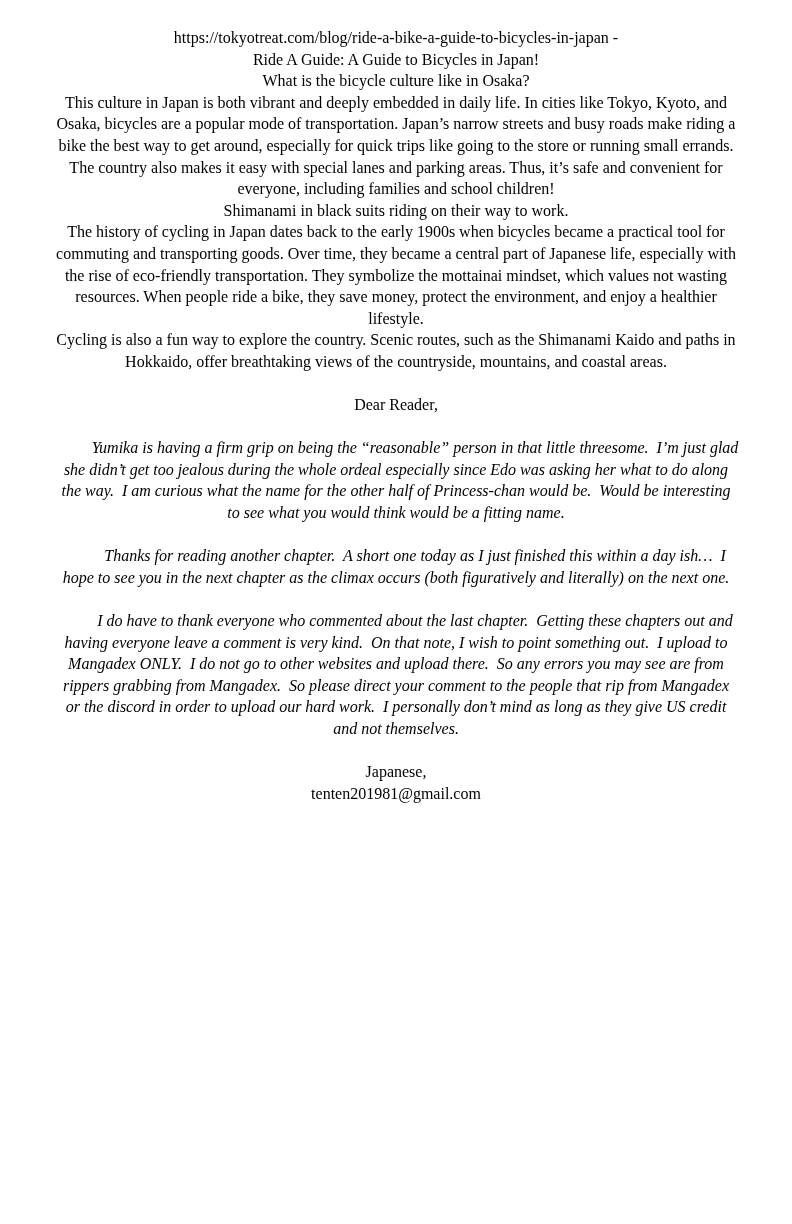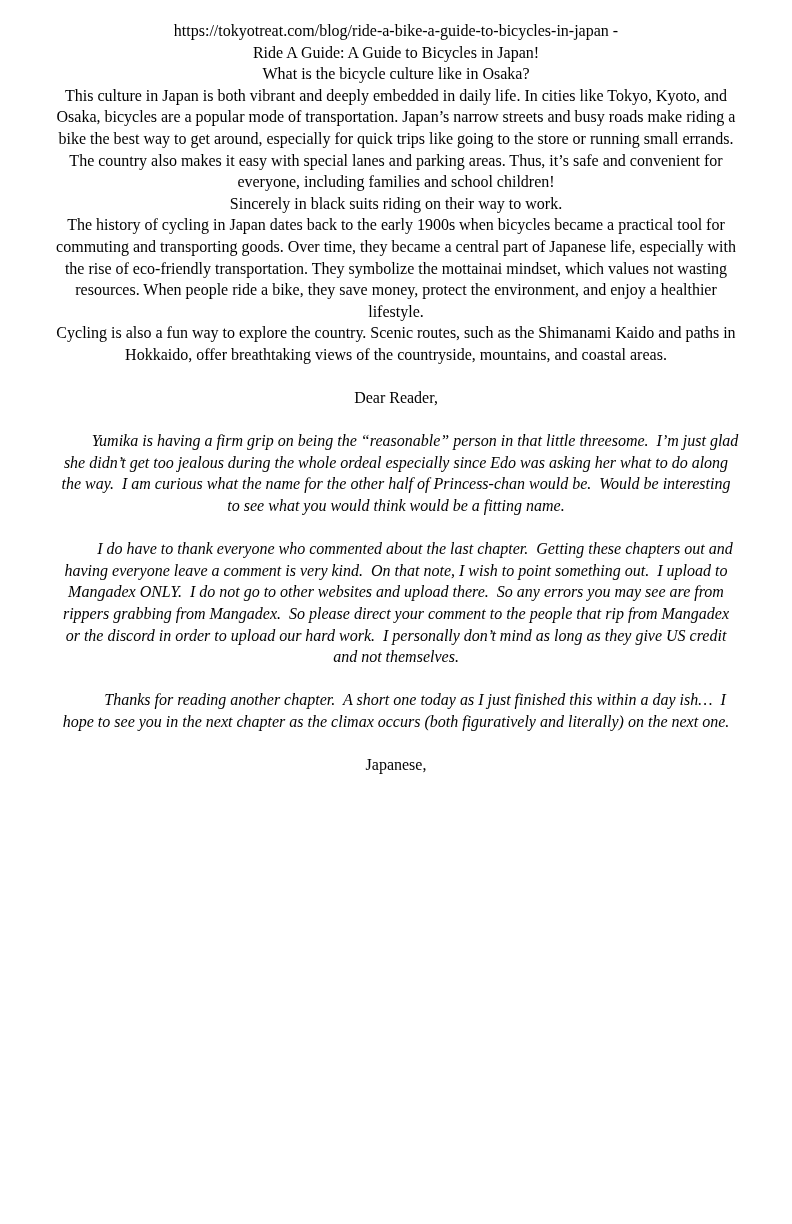--- a/index.html
+++ b/index.html
@@ -9,21 +9,21 @@
     height: 1224px;
     font-family: "Liberation Serif", "DejaVu Serif", serif;
   }
   .page {
     width: 792px;
     height: 1224px;
     background: #ffffff;
     color: #000000;
     font-size: 16px;
     line-height: 21.6px;
-    padding: 20px 10px 0 10px;
+    padding: 27px 10px 0 10px;
     overflow: hidden;
     border-radius: 8px;
   }
   .page p { white-space: pre-wrap; }
   .c { text-align: center; }
   .letter-block { text-align: center; }
   .salutation { margin-top: 21.6px; }
   .lp { margin-top: 21.6px; text-indent: 38px; font-style: italic; }
   .closing { margin-top: 21.6px; }
   .sig-name { margin-top: 21.6px; }
@@ -36,40 +36,41 @@
 
   <section class="article-block">
     <p class="c">https://tokyotreat.com/blog/ride-a-bike-a-guide-to-bicycles-in-japan -</p>
     <p class="c">Ride A Guide: A Guide to Bicycles in Japan!</p>
     <p class="c">What is the bicycle culture like in Osaka?</p>
     <p class="c">This culture in Japan is both vibrant and deeply embedded in daily life. In cities like Tokyo, Kyoto, and
 Osaka, bicycles are a popular mode of transportation. Japan’s narrow streets and busy roads make riding a
 bike the best way to get around, especially for quick trips like going to the store or running small errands.
 The country also makes it easy with special lanes and parking areas. Thus, it’s safe and convenient for
 everyone, including families and school children!</p>
-    <p class="c">Sincerely in black suits riding on their way to work.</p>
+    <p class="c">Shimanami in black suits riding on their way to work.</p>
     <p class="c">The history of cycling in Japan dates back to the early 1900s when bicycles became a practical tool for
 commuting and transporting goods. Over time, they became a central part of Japanese life, especially with
 the rise of eco-friendly transportation. They symbolize the mottainai mindset, which values not wasting
 resources. When people ride a bike, they save money, protect the environment, and enjoy a healthier
 lifestyle.</p>
     <p class="c">Cycling is also a fun way to explore the country. Scenic routes, such as the Shimanami Kaido and paths in
 Hokkaido, offer breathtaking views of the countryside, mountains, and coastal areas.</p>
   </section>
 
   <section class="letter-block">
     <p class="salutation">Dear Reader,</p>
     <p class="lp">Yumika is having a firm grip on being the “reasonable” person in that little threesome.  I’m just glad
 she didn’t get too jealous during the whole ordeal especially since Edo was asking her what to do along
 the way.  I am curious what the name for the other half of Princess-chan would be.  Would be interesting
 to see what you would think would be a fitting name.</p>
+    <p class="lp">Thanks for reading another chapter.  A short one today as I just finished this within a day ish…  I
+hope to see you in the next chapter as the climax occurs (both figuratively and literally) on the next one.</p>
     <p class="lp">I do have to thank everyone who commented about the last chapter.  Getting these chapters out and
 having everyone leave a comment is very kind.  On that note, I wish to point something out.  I upload to
 Mangadex ONLY.  I do not go to other websites and upload there.  So any errors you may see are from
 rippers grabbing from Mangadex.  So please direct your comment to the people that rip from Mangadex
 or the discord in order to upload our hard work.  I personally don’t mind as long as they give US credit
 and not themselves.</p>
-    <p class="lp">Thanks for reading another chapter.  A short one today as I just finished this within a day ish…  I
-hope to see you in the next chapter as the climax occurs (both figuratively and literally) on the next one.</p>
     <p class="closing">Japanese,</p>
+    <p class="sig-email">tenten201981@gmail.com</p>
   </section>
 
 </div>
 
 </body></html>

